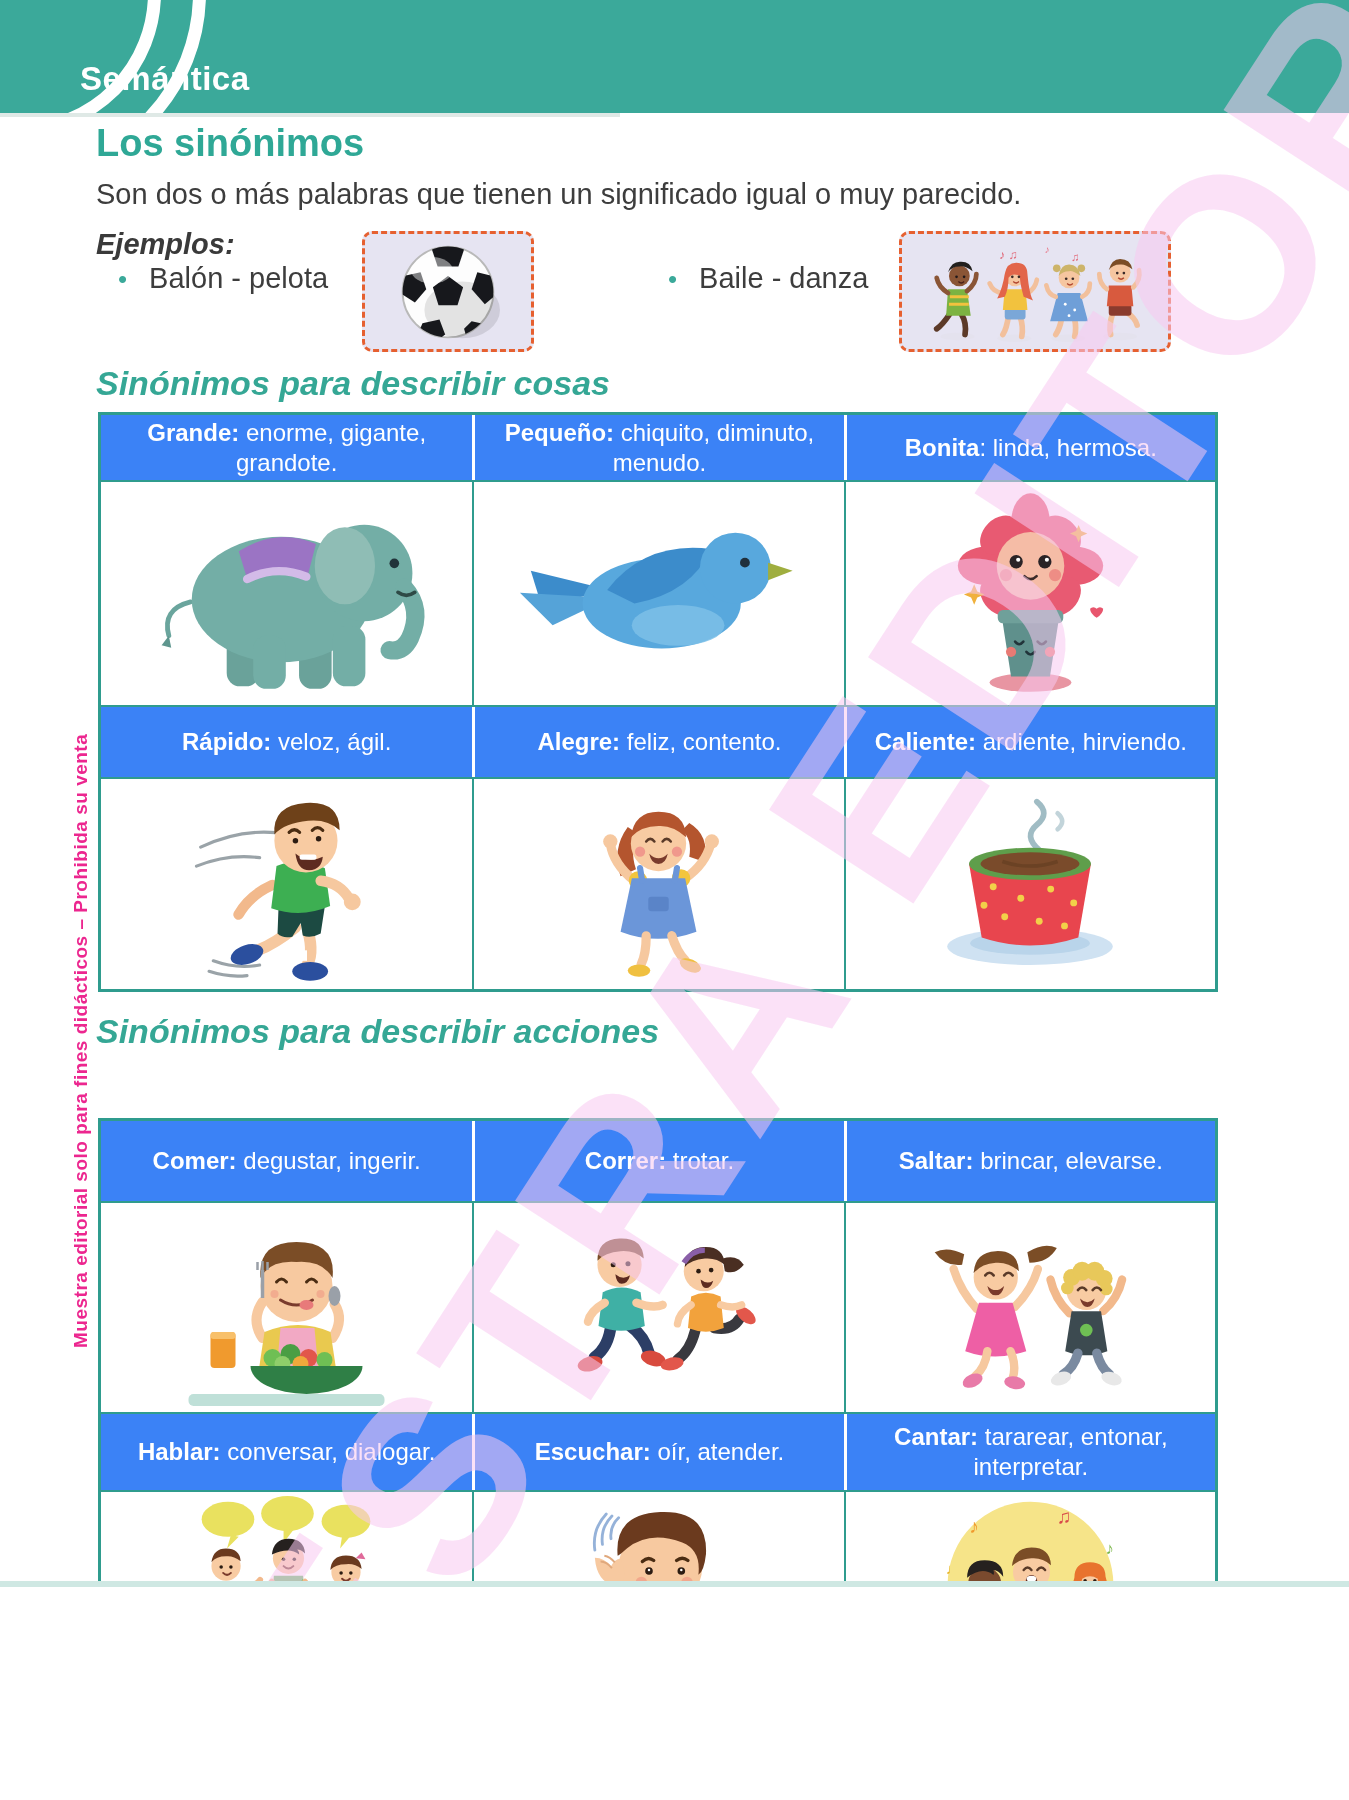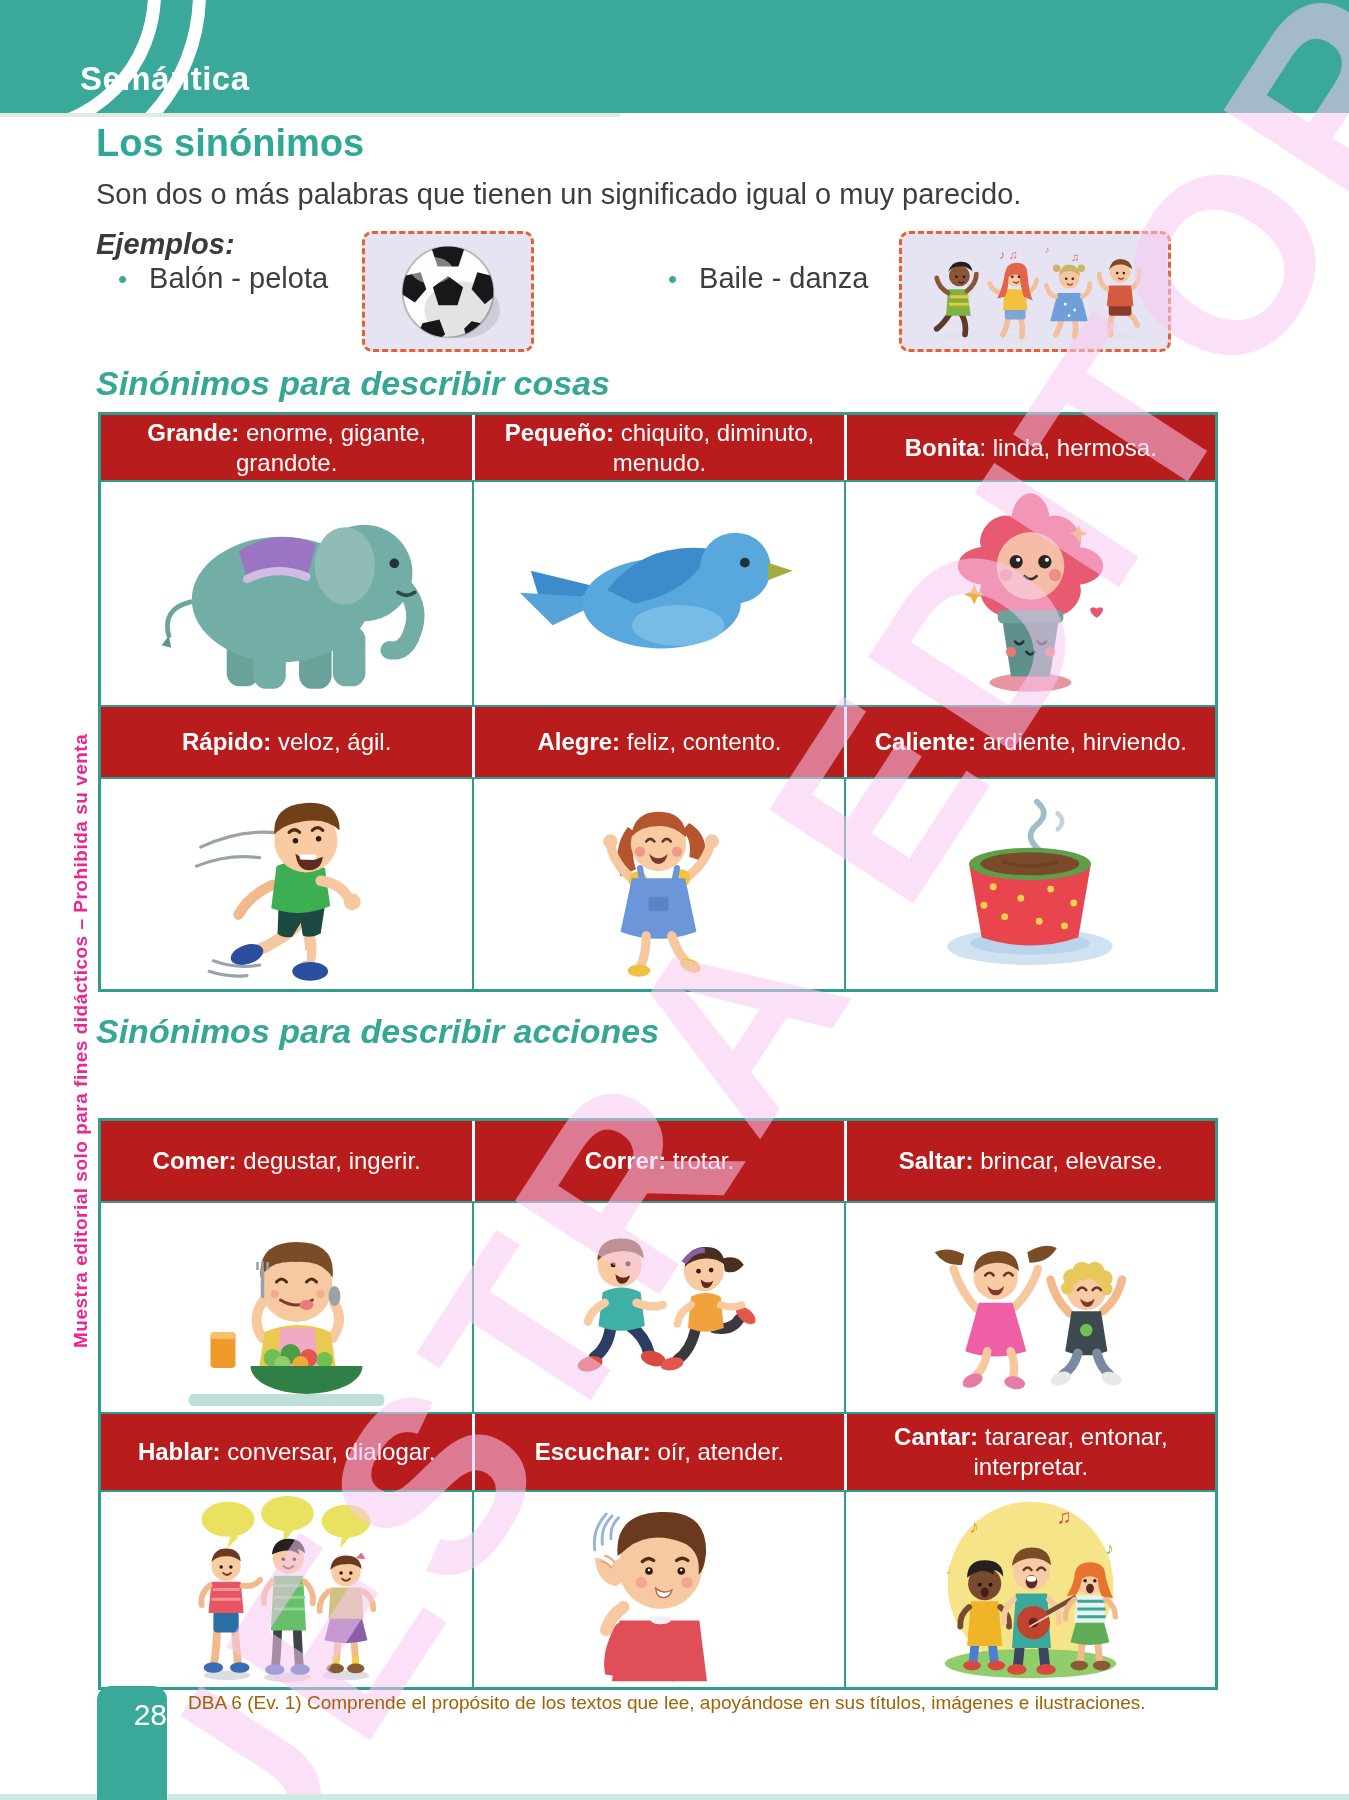--- a/index.html
+++ b/index.html
@@ -1,16 +1,16 @@
 <!DOCTYPE html>
 <html><head>
 <meta charset="utf-8">
 <style>
   html,body{margin:0;padding:0;background:#ffffff;}
-  .page{position:relative;width:1349px;height:1800px;background:#fff;overflow:hidden;
+  .page{position:relative;width:1349px;height:1587px;background:#fff;overflow:hidden;
         font-family:"Liberation Sans",sans-serif;color:#3d3d3d;}
   
   .top-bar{position:absolute;left:0;top:0;width:1349px;height:113px;background:#3BA99A;overflow:hidden;z-index:3;}
   .top-bar .arc{position:absolute;border:13px solid #ffffff;border-radius:50%;}
   .arc1{width:260px;height:260px;left:-125px;top:-150px;}
   .arc2{width:350px;height:350px;left:-170px;top:-195px;}
   .bar-title{position:absolute;left:80px;top:60px;font-size:33px;font-weight:bold;color:#ffffff;letter-spacing:0.5px;}
   .bar-shadow{position:absolute;left:0;top:113px;width:620px;height:4px;background:#dfe9e6;z-index:2;}
   
   .lesson-title{position:absolute;left:96px;top:122px;font-size:38px;font-weight:bold;color:#2FA896;z-index:6;}
@@ -25,21 +25,21 @@
   .box1{left:362px;top:231px;width:166px;height:115px;}
   .box2{left:899px;top:231px;width:266px;height:115px;}
   .section-heading{position:absolute;left:96px;font-size:34px;font-weight:bold;font-style:italic;color:#35A795;z-index:6;}
   .sh1{top:364px;}
   .sh2{top:1012px;}
   
   .syn-table{position:absolute;left:98px;width:1120px;border:3px solid #2F9C8E;background:#fff;z-index:2;box-sizing:border-box;}
   .t1{top:412px;}
   .t2{top:1118px;}
   .trow{display:grid;grid-template-columns:1fr 1fr 1fr;}
-  .hrow{background:#b91c1c;}
+  .hrow{background:#3b82f6;}
   .hcell{display:flex;align-items:center;justify-content:center;text-align:center;
          color:#ffffff;font-size:24px;padding:4px 14px;box-sizing:border-box;line-height:1.25;}
   .hcell .w{font-weight:bold;}
   .hcell + .hcell{border-left:3px solid #ffffff;}
   .irow{border-top:2.5px solid #2F9C8E;border-bottom:2.5px solid #2F9C8E;}
   .irow.last{border-bottom:none;}
   .icell{display:flex;align-items:center;justify-content:center;overflow:hidden;box-sizing:border-box;background:#fff;}
   .icell + .icell{border-left:2.5px solid #2F9C8E;}
   .h68{height:65px;} .h72{height:70px;} .h80{height:80px;} .h76{height:76px;}
   .i226{height:223px;} .i213{height:210px;} .i212{height:209px;} .i198{height:195px;}

